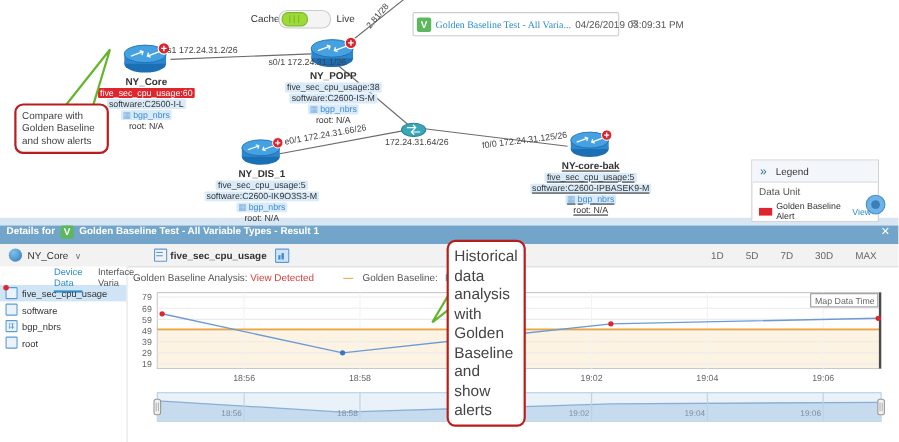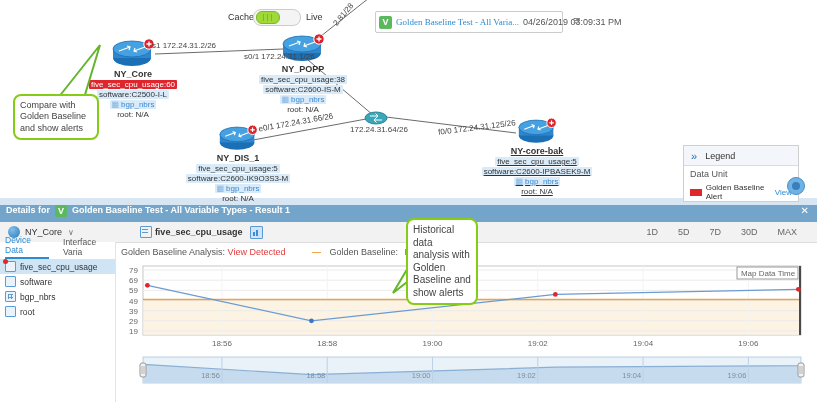--- a/index.html
+++ b/index.html
@@ -21,21 +21,21 @@
   .toggle-track{position:absolute;left:253px;top:9px;width:46px;height:15px;background:#f4f4f4;border:1px solid #ccc;border-radius:8px;z-index:4;}
   .toggle-knob{position:absolute;left:2px;top:1px;width:22px;height:11px;background:#9ed936;border:1px solid #7cb82f;border-radius:6px;}
   .toggle-knob i{position:absolute;top:2px;width:1px;height:7px;background:#7cb82f;}
 
   #selector{position:absolute;left:375px;top:11px;width:186px;height:20px;background:#fff;border:1px solid #ccc;border-radius:2px;display:flex;align-items:center;z-index:5;}
   .vbadge{display:inline-block;width:13px;height:13px;line-height:13px;text-align:center;background:#5cb85c;color:#fff;font-weight:bold;font-size:9px;border-radius:2px;flex:none;}
   #selector .title{color:#2d8cd0;font-size:9px;margin:0 4px 0 4px;white-space:nowrap;font-family:Liberation Serif, serif;}
   #selector .ts{color:#555;font-size:9px;white-space:nowrap;}
   #menu-icon{position:absolute;left:573px;top:13px;font-size:13px;color:#888;z-index:5;cursor:pointer;}
 
-  .callout{position:absolute;background:#fff;border:2px solid #84cc16;border-radius:8px;padding:4px 5px;font-size:9px;line-height:1.25;color:#444;z-index:7;}
+  .callout{position:absolute;background:#fff;border:2px solid #b91c1c;border-radius:8px;padding:4px 5px;font-size:9px;line-height:1.25;color:#444;z-index:7;}
   #tails{position:absolute;left:0;top:0;z-index:6;pointer-events:none;}
 
   #legend{position:absolute;left:683px;top:145px;width:114px;height:55px;background:#fff;border:1px solid #cfcfcf;z-index:4;}
   #legend .lhead{height:19px;background:#f3f7fb;border-bottom:1px solid #dcdcdc;display:flex;align-items:center;}
   #legend .lhead .coll{color:#2d6da3;font-size:11px;margin:0 8px 0 7px;cursor:pointer;}
   #legend .lhead .ltitle{font-size:9px;color:#333;}
   #legend .lbody{padding:3px 6px;}
   #legend .sect{font-size:9px;color:#555;margin-bottom:4px;}
   .swatch{display:inline-block;width:13px;height:7px;background:#e0262d;margin-right:4px;vertical-align:middle;}
   #legend .arow{font-size:8px;color:#333;display:flex;align-items:center;}
@@ -57,21 +57,21 @@
   #dev-select .chev{margin-left:6px;color:#777;font-size:8px;}
   .tabicon{display:inline-block;width:10px;height:10px;border:1px solid #5b9bd5;border-radius:1px;margin-right:3px;position:relative;flex:none;}
   .tabicon::after{content:"";position:absolute;left:1px;top:2px;width:6px;height:1px;background:#5b9bd5;box-shadow:0 3px 0 #5b9bd5;}
   #var-tab{display:flex;align-items:center;margin-left:66px;font-weight:bold;color:#333;cursor:pointer;}
   .charticon{display:inline-block;width:11px;height:11px;background:#cfe4f6;border:1px solid #5b9bd5;border-radius:1px;margin-left:8px;position:relative;cursor:pointer;}
   .charticon::after{content:"";position:absolute;left:2px;bottom:2px;width:2px;height:4px;background:#3d8bd4;box-shadow:3px 0 0 #3d8bd4,3px -2px 0 #3d8bd4;}
   #ranges{margin-left:auto;margin-right:20px;display:flex;gap:20px;color:#666;}
   #ranges span{cursor:pointer;}
 
   #sidebar{position:absolute;left:0;top:242px;width:115px;height:160px;background:#fff;border-right:1px solid #e3e3e3;}
-  #stabs{display:flex;font-size:8.5px;height:17px;align-items:flex-end;}
+  #stabs{display:flex;font-size:8.5px;height:17px;align-items:flex-start;padding-left:44px;}
   #stabs .stab{margin-left:5px;color:#555;cursor:pointer;padding-bottom:2px;}
   #stabs .stab.on{color:#2d8cd0;border-bottom:2px solid #2d8cd0;}
   #stabs .stab+.stab{margin-left:14px;}
   .titem{display:flex;align-items:center;height:15px;font-size:8.5px;color:#333;padding-left:5px;cursor:pointer;}
   .titem.sel{background:#cfe5f6;}
   .ticon{width:9px;height:9px;border:1px solid #5b9bd5;border-radius:1px;margin-right:4px;position:relative;flex:none;background:#eaf3fb;}
   .ticon.dot::before{content:"";position:absolute;left:-3px;top:-3px;width:5px;height:5px;border-radius:50%;background:#e0262d;}
   .ticon.grid{background:linear-gradient(#eaf3fb,#eaf3fb);}
   .ticon.grid::after{content:"";position:absolute;left:2px;top:2px;width:5px;height:5px;
     background:linear-gradient(#5b9bd5 1px,transparent 1px) 0 0/3px 3px,linear-gradient(90deg,#5b9bd5 1px,transparent 1px) 0 0/3px 3px;}
@@ -336,21 +336,21 @@
       <line x1="633.36" y1="3" x2="633.36" y2="29" stroke="#bcd2e6"></line>
       <text x="631.36" y="24" text-anchor="end" class="ntick">19:06</text>
       <rect x="25" y="9" width="6" height="14" rx="2" fill="#f2f2f2" stroke="#999"></rect>
       <line x1="27" y1="12" x2="27" y2="20" stroke="#999" stroke-width="0.7"></line>
       <line x1="29" y1="12" x2="29" y2="20" stroke="#999" stroke-width="0.7"></line>
       <rect x="683" y="9" width="6" height="14" rx="2" fill="#f2f2f2" stroke="#999"></rect>
       <line x1="685" y1="12" x2="685" y2="20" stroke="#999" stroke-width="0.7"></line>
       <line x1="687" y1="12" x2="687" y2="20" stroke="#999" stroke-width="0.7"></line>
     </svg>
 
-  <div class="callout" style="left:406px;top:218px;width:58px;font-size:10px;">Historical data analysis with Golden Baseline and show alerts</div>
+  <div class="callout" style="left:406px;top:218px;width:58px;font-size:14px;">Historical data analysis with Golden Baseline and show alerts</div>
 
   <svg id="tails" width="817" height="402">
     <polygon points="58,98 100,45 84,98" fill="#fff" stroke="#64b52d" stroke-width="2"></polygon>
     <polygon points="412,261 393,293 434,261" fill="#fff" stroke="#64b52d" stroke-width="2"></polygon>
     <rect x="17" y="96" width="70" height="6" fill="#fff"></rect>
     <rect x="410" y="255" width="50" height="8" fill="#fff"></rect>
   </svg>
 </div>
 
 </body></html>

